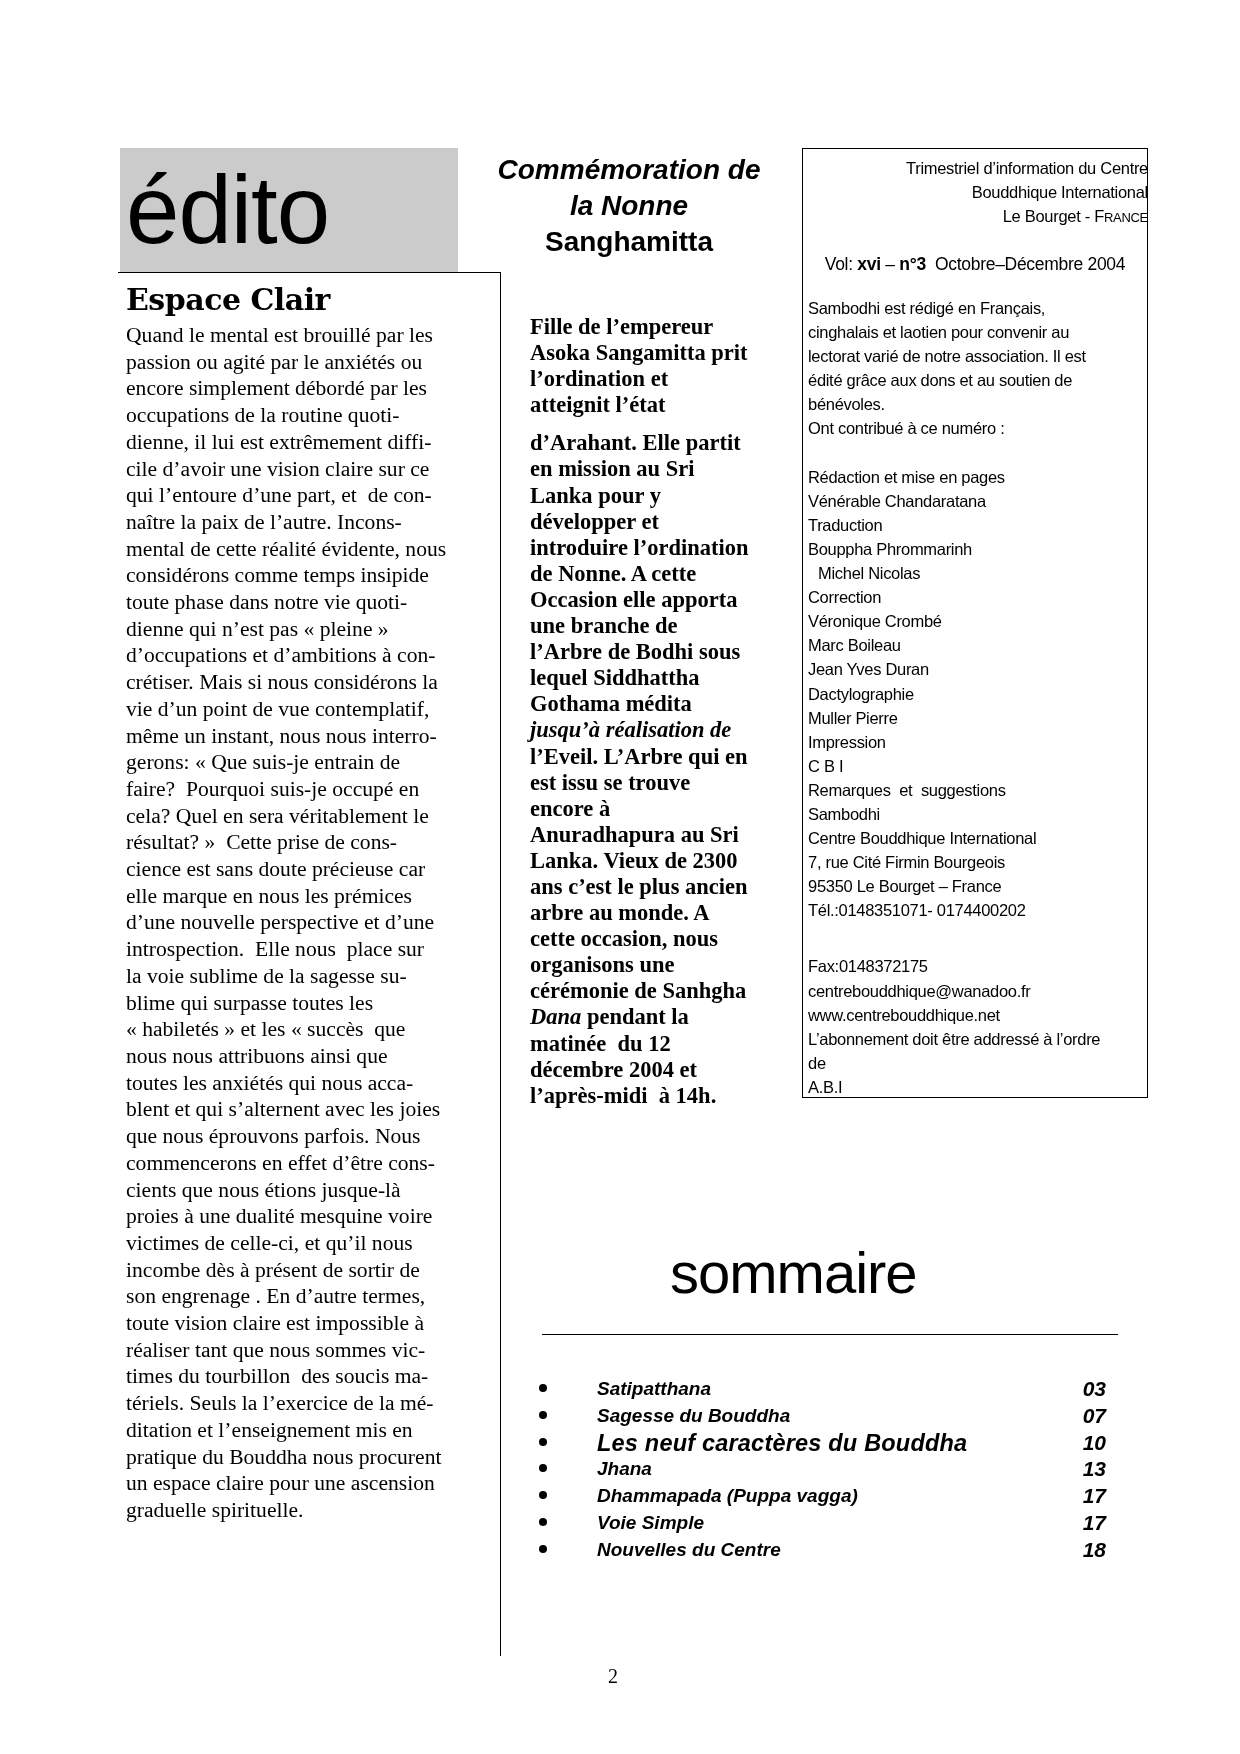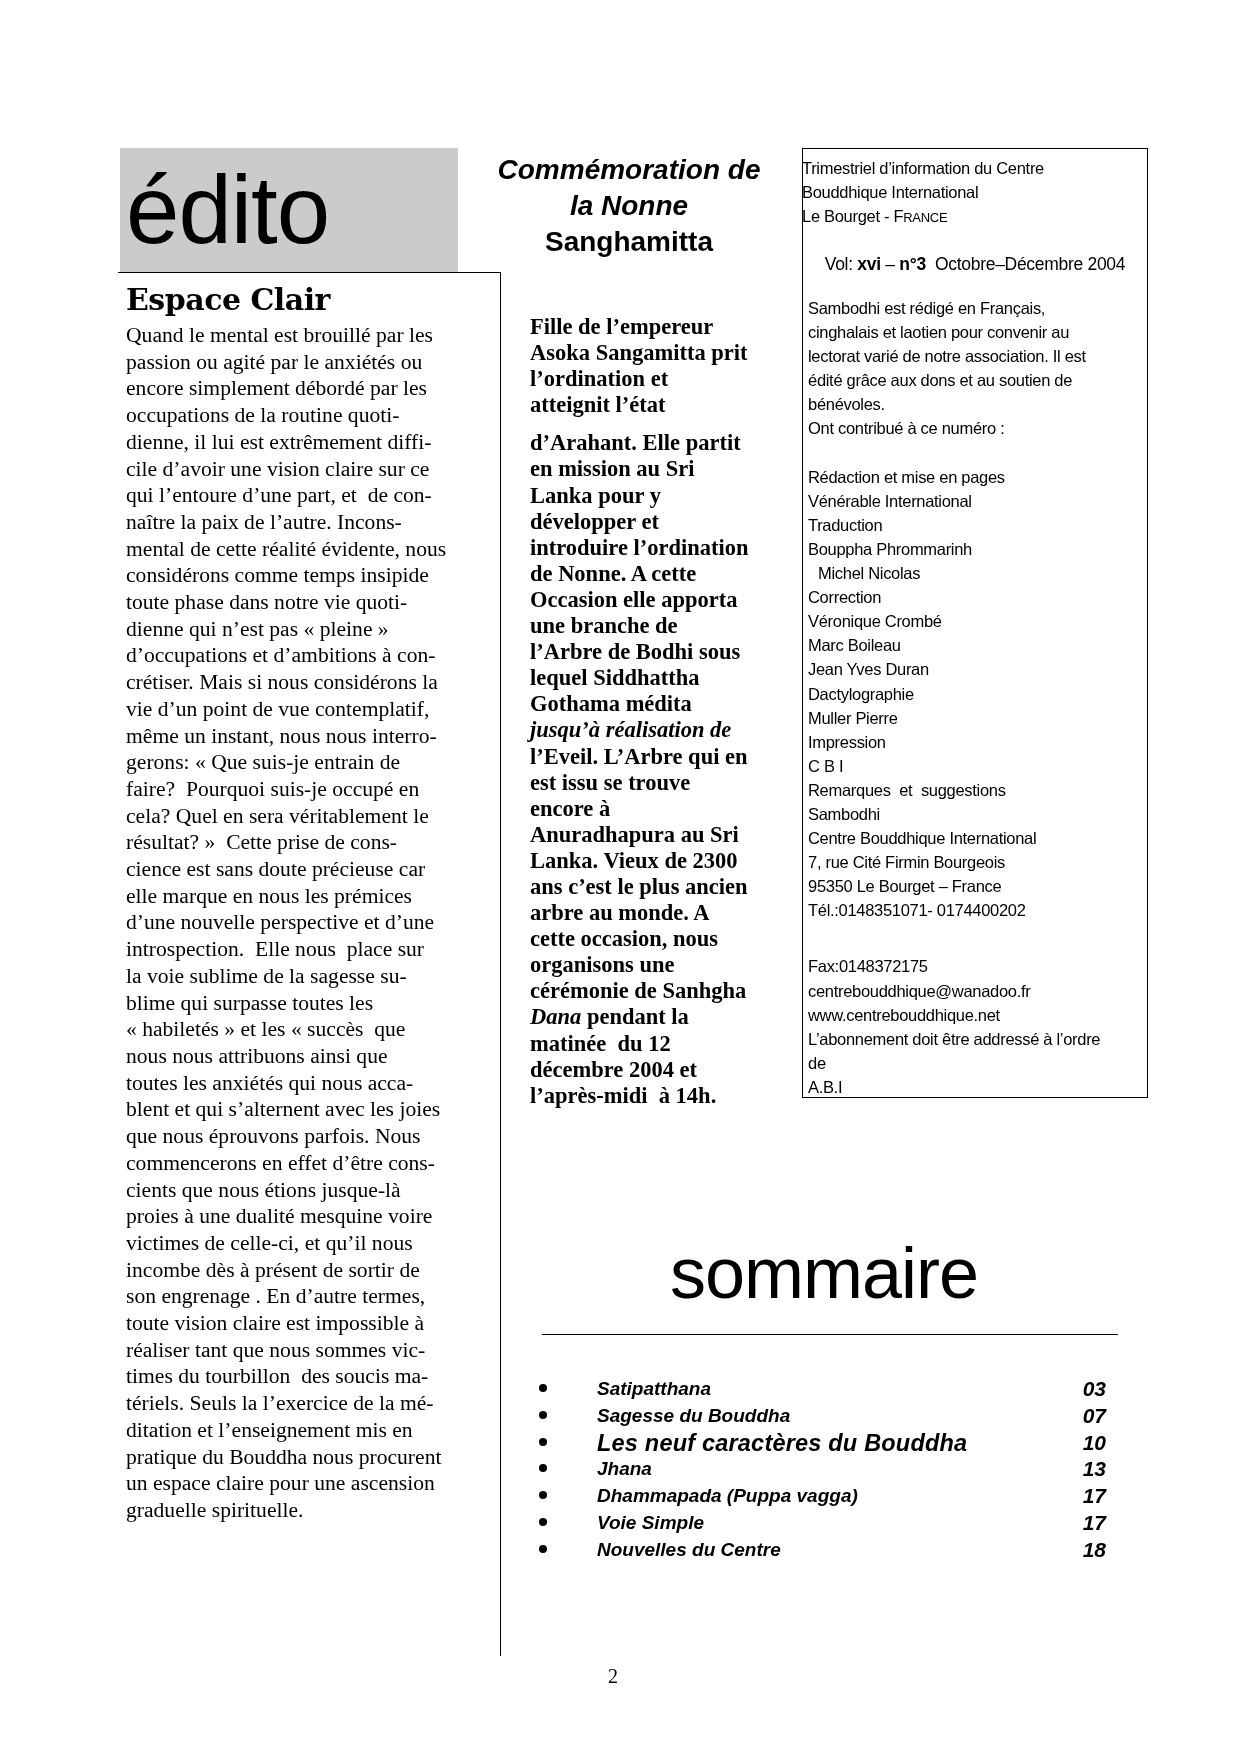--- a/index.html
+++ b/index.html
@@ -10,26 +10,26 @@
   #edito-frame{left:118px;top:272px;width:382px;height:1383px;border-top:1.5px solid #000;border-right:1.5px solid #000;}
   #article-heading{left:126px;top:280px;font-family:"DejaVu Serif",serif;font-weight:bold;font-size:30px;line-height:40px;letter-spacing:-0.5px;}
   #article-body{left:126px;top:322px;width:372px;font-family:"Liberation Serif",serif;font-size:21.6px;line-height:26.7px;}
   #article-body div{white-space:nowrap;}
   #comm-title{left:462px;top:152px;width:334px;text-align:center;font-family:"Liberation Sans",sans-serif;font-weight:bold;font-size:28px;line-height:36px;}
   #comm-title .it{font-style:italic;display:block;}
   #comm-title .rg{display:block;}
   #comm-body{left:530px;top:314px;width:270px;font-family:"Liberation Serif",serif;font-weight:bold;font-size:22.5px;line-height:26.1px;}
   #comm-body div{white-space:nowrap;}
   #info-box{left:802px;top:148px;width:344px;height:948px;border:1.5px solid #000;}
-  #info-header{left:802px;top:156px;width:346px;text-align:left;font-family:"Liberation Sans",sans-serif;font-size:16.5px;line-height:24px;letter-spacing:-0.3px;}
+  #info-header{left:802px;top:156px;width:346px;text-align:right;font-family:"Liberation Sans",sans-serif;font-size:16.5px;line-height:24px;letter-spacing:-0.3px;}
   .sc{font-size:13px;}
   #info-vol{left:802px;top:252px;width:346px;text-align:center;font-family:"Liberation Sans",sans-serif;font-size:17.5px;line-height:24px;letter-spacing:-0.3px;}
   #info-body{left:808px;top:296px;width:336px;font-family:"Liberation Sans",sans-serif;font-size:16.5px;line-height:24.1px;letter-spacing:-0.3px;}
   #info-body div{white-space:nowrap;min-height:24.1px;}
-  #sommaire-title{left:670px;top:1218px;font-family:"Liberation Sans",sans-serif;font-size:72px;line-height:110px;letter-spacing:-1px;}
+  #sommaire-title{left:670px;top:1218px;font-family:"Liberation Sans",sans-serif;font-size:58px;line-height:110px;letter-spacing:-1px;}
   #sommaire-rule{left:542px;top:1334px;width:576px;height:0;border-top:1.5px solid #000;}
   #toc{left:535px;top:1376px;width:575px;font-family:"Liberation Sans",sans-serif;font-weight:bold;font-style:italic;}
   .toc-item{position:relative;height:26.8px;}
   .toc-bullet{position:absolute;left:4px;top:8px;width:8px;height:8px;border-radius:50%;background:#000;}
   .toc-label{position:absolute;left:62px;top:0;font-size:19px;line-height:26px;white-space:nowrap;}
   .toc-page{position:absolute;right:4px;top:0;font-size:21px;line-height:26px;}
   .toc-item.big .toc-label{font-size:23.5px;font-weight:bold;font-style:italic;letter-spacing:0.2px;}
   #page-number{left:598px;top:1664px;width:30px;text-align:center;font-family:"Liberation Serif",serif;font-size:20px;line-height:24px;}
 </style>
 </head>
@@ -134,21 +134,21 @@
 <div class="abs" id="info-vol"><span>Vol: </span><b>xvi</b><span> – </span><b>n°3</b><span style="white-space:pre">  Octobre–Décembre 2004</span></div>
 <div class="abs" id="info-body">
     <div style="white-space: pre;">Sambodhi est rédigé en Français,</div>
     <div style="white-space: pre;">cinghalais et laotien pour convenir au</div>
     <div style="white-space: pre;">lectorat varié de notre association. Il est</div>
     <div style="white-space: pre;">édité grâce aux dons et au soutien de</div>
     <div style="white-space: pre;">bénévoles.</div>
     <div style="white-space: pre;">Ont contribué à ce numéro :</div>
     <div style="white-space: pre;"></div>
     <div style="white-space: pre;">Rédaction et mise en pages</div>
-    <div style="white-space: pre;">Vénérable International</div>
+    <div style="white-space: pre;">Vénérable Chandaratana</div>
     <div style="white-space: pre;">Traduction</div>
     <div style="white-space: pre;">Bouppha Phrommarinh</div>
     <div style="white-space: pre; margin-left: 10px;">Michel Nicolas</div>
     <div style="white-space: pre;">Correction</div>
     <div style="white-space: pre;">Véronique Crombé</div>
     <div style="white-space: pre;">Marc Boileau</div>
     <div style="white-space: pre;">Jean Yves Duran</div>
     <div style="white-space: pre;">Dactylographie</div>
     <div style="white-space: pre;">Muller Pierre</div>
     <div style="white-space: pre;">Impression</div>

